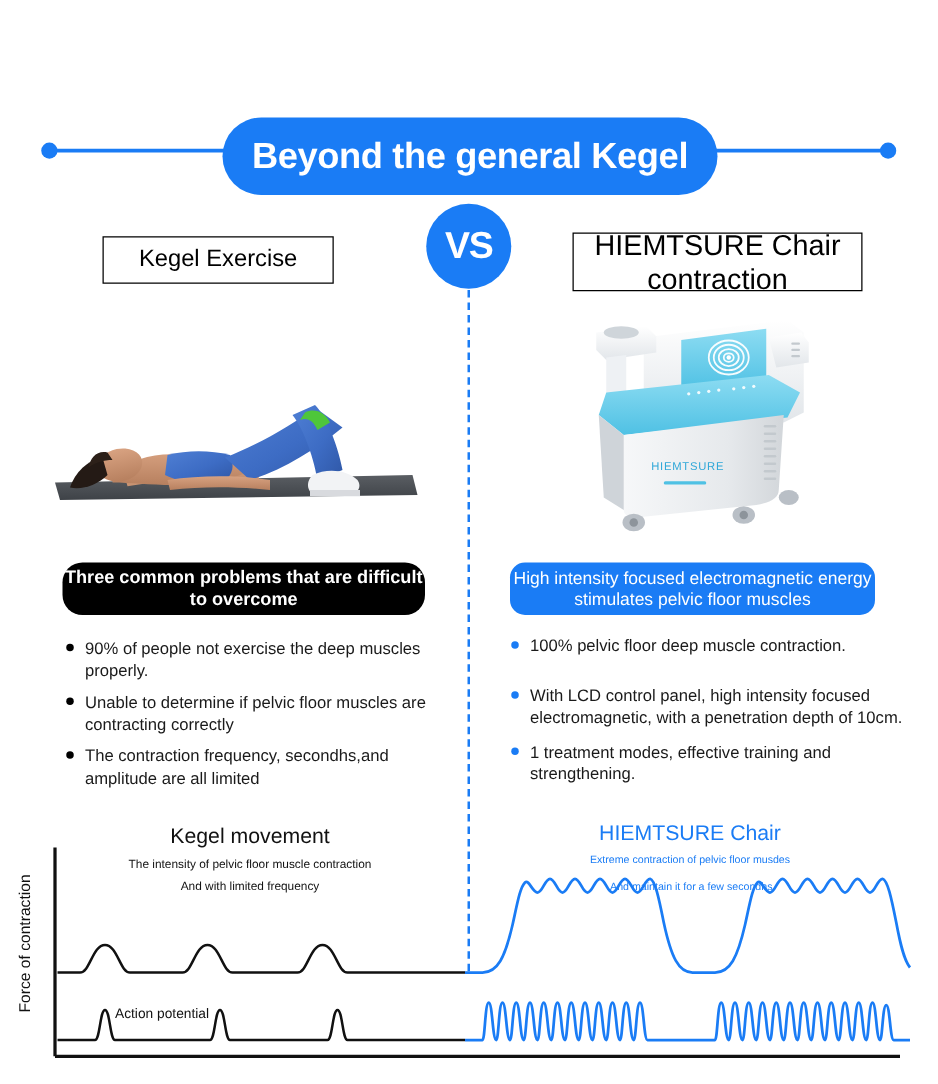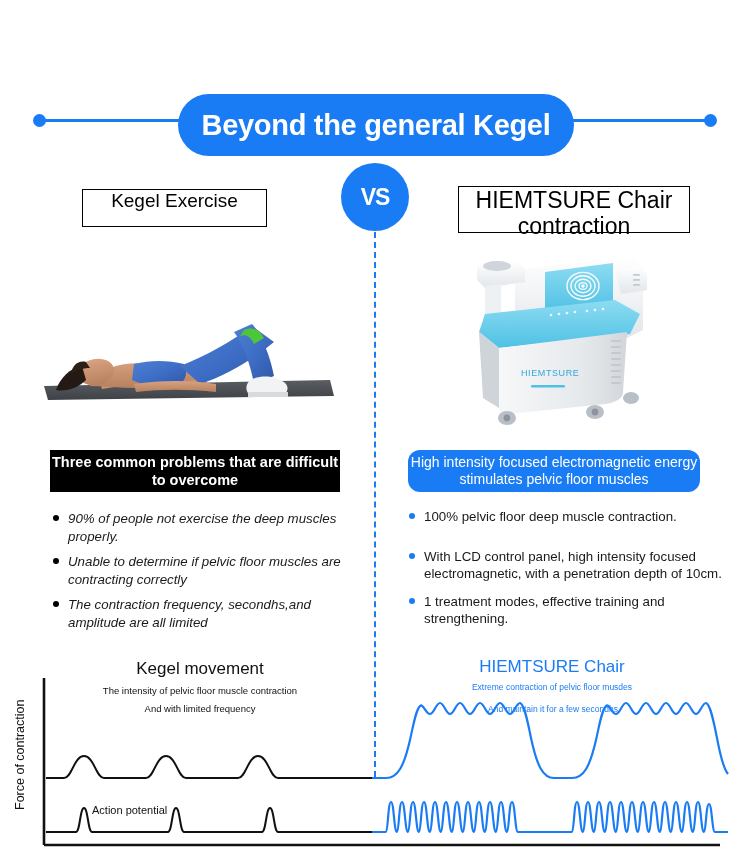--- a/index.html
+++ b/index.html
@@ -50,35 +50,35 @@
   
   #vs-badge {
     position: absolute; left: 341px; top: 163px;
     width: 68px; height: 68px;
     border-radius: 50%;
     background: #1a7cf5;
     display: flex; align-items: center; justify-content: center;
     z-index: 5;
   }
   #vs-label {
-    color: #ffffff; font-size: 23px; font-weight: bold;
+    color: #ffffff; font-size: 30px; font-weight: bold;
     letter-spacing: -1px;
   }
   #center-divider {
     position: absolute; left: 374px; top: 232px;
     width: 0; height: 545px;
     border-left: 2px dashed #1a7cf5;
   }
 
   
   .col-title-box {
     position: absolute;
     border: 1px solid #000000;
     background: #ffffff;
-    display: flex; justify-content: center;
+    display: flex; align-items: center; justify-content: center;
     text-align: center;
     color: #000000;
   }
   #left-title-box {
     left: 82px; top: 189px; width: 185px; height: 38px;
     font-size: 19px;
   }
   #right-title-box {
     left: 458px; top: 186px; width: 232px; height: 47px;
     font-size: 23px; line-height: 1.15;
@@ -91,21 +91,21 @@
   }
   #chair-photo {
     position: absolute; left: 455px; top: 252px;
     width: 215px; height: 180px;
   }
 
   
   #left-banner {
     position: absolute; left: 50px; top: 450px;
     width: 290px; height: 42px;
-    background: #000000; border-radius: 0;
+    background: #000000; border-radius: 16px;
     display: flex; align-items: center; justify-content: flex-start;
     text-align: center;
   }
   #left-banner-text {
     color: #ffffff; font-size: 14.5px; font-weight: bold; line-height: 1.25;
   }
   #right-banner {
     position: absolute; left: 408px; top: 450px;
     width: 292px; height: 42px;
     background: #1a7cf5; border-radius: 12px;
@@ -127,21 +127,21 @@
     font-size: 13.3px;
     line-height: 1.32;
     color: #1a1a1a;
   }
   .bullet-item .dot {
     position: absolute; left: 1px; top: 5px;
     width: 6px; height: 6px; border-radius: 50%;
   }
   #left-bullets  .dot { background: #000000; }
   #right-bullets .dot { background: #1a7cf5; }
-  #left-bullets  .bullet-item { margin-bottom: 8px; font-style: italic; }
+  #left-bullets  .bullet-item { margin-bottom: 8px; }
   #right-bullets .bullet-item { margin-bottom: 10px; }
   #right-bullets .bullet-item.gap { margin-bottom: 22px; }
 
   
   #chart-area {
     position: absolute; left: 0; top: 640px;
     width: 750px; height: 227px;
   }
   #chart-svg { display: block; }
 

